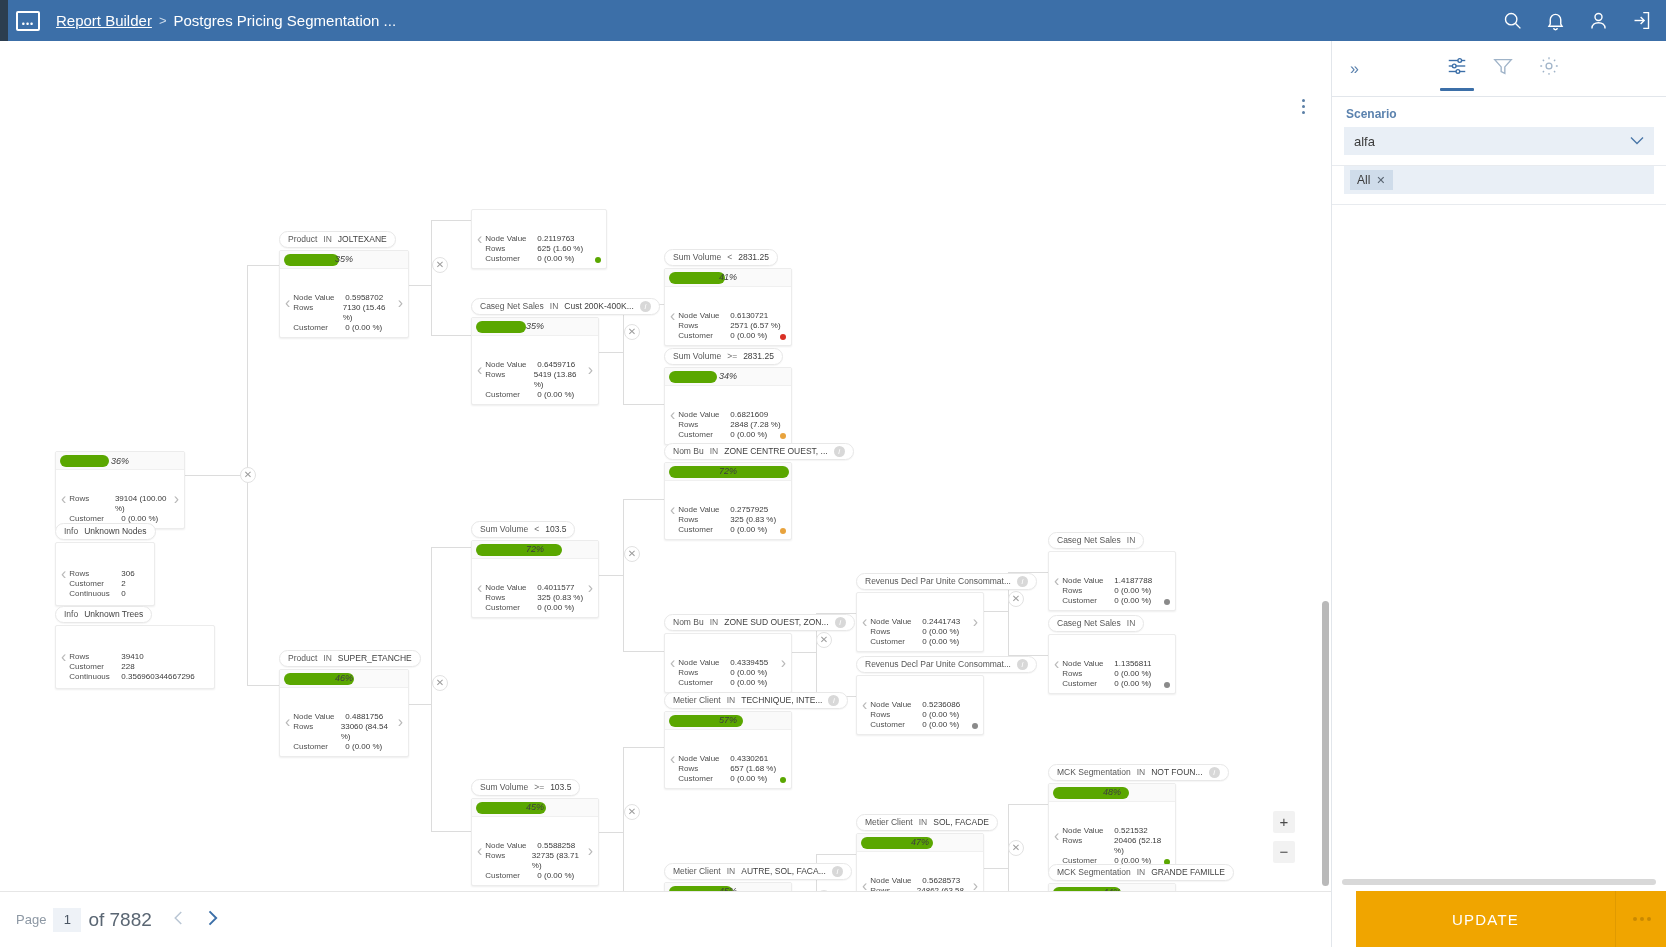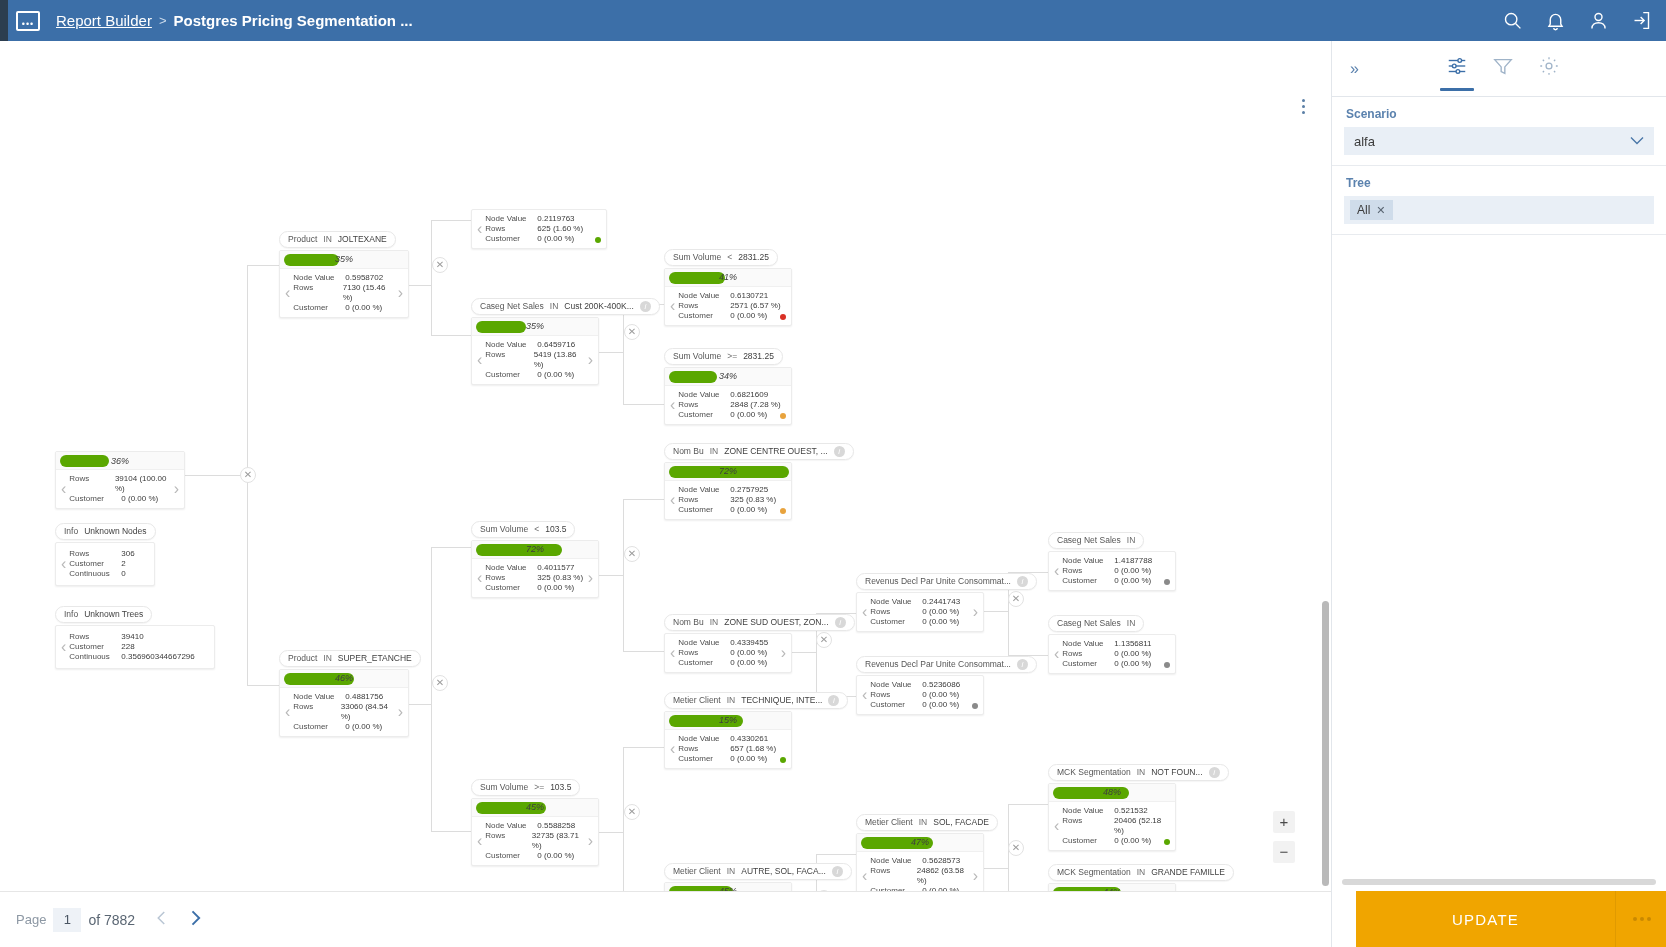--- a/index.html
+++ b/index.html
@@ -23,21 +23,21 @@
   .app-logo {
     margin-left: 16px; width: 24px; height: 20px;
     border: 2px solid #ffffff; border-radius: 2px;
     display: flex; align-items: flex-end; justify-content: center;
     padding-bottom: 2px;
   }
   .app-logo .dots { color: #fff; font-size: 9px; line-height: 6px; letter-spacing: 1px; }
   .breadcrumb { margin-left: 16px; color: #ffffff; font-size: 15px; display: flex; align-items: center; gap: 7px; }
   .bc-root { text-decoration: underline; cursor: pointer; font-weight: 400; }
   .bc-sep { color: #cddcec; font-size: 13px; }
-  .bc-current { font-weight: 700; }
+  .bc-current { font-weight: 400; }
   .topbar-icons { position: absolute; right: 14px; top: 0; height: 41px; display: flex; align-items: center; gap: 22px; }
   .topbar-icons svg { display: block; }
 
   
   .canvas-wrap {
     position: absolute; top: 41px; left: 0; width: 1331px; height: 906px;
     background: #ffffff; overflow: hidden;
   }
   .canvas-header {
     position: absolute; top: 0; left: 0; width: 1331px; height: 56px;
@@ -98,21 +98,21 @@
     position: absolute; left: 4px; top: 3px; height: 12px;
     background: #5aa700; border-radius: 6px;
   }
   .node-bar .pct {
     position: relative; z-index: 2; width: 100%; text-align: center;
     font-size: 9px; color: #3d3d3d; font-style: italic;
   }
   .node-body { display: flex; align-items: center; padding: 4px 2px; }
   .chev { color: #b9b9b9; font-size: 16px; line-height: 1; padding: 0 3px; user-select: none; }
   .chev.right { margin-left: auto; }
-  .metrics { flex: 1; }
+  .metrics { flex: 1; margin-top: 20px; }
   .mrow { display: flex; font-size: 8px; color: #4a4a4a; line-height: 10px; }
   .mk { width: 52px; color: #4f4f4f; }
   .mv { color: #3a3a3a; }
   .dot { position: absolute; right: 5px; bottom: 5px; width: 6px; height: 6px; border-radius: 50%; }
 
   
   .node-card.info .node-body { padding: 6px 2px; }
 
   
   .zoomctl { position: absolute; right: 36px; bottom: 76px; z-index: 6; }
@@ -133,21 +133,21 @@
     position: absolute; left: 0; bottom: 0; width: 1331px; height: 56px;
     border-top: 1px solid #e6e6e6; display: flex; align-items: center;
     background: #ffffff;
   }
   .footer .lbl { margin-left: 16px; font-size: 13px; color: #8d98a4; }
   .page-input {
     width: 28px; height: 24px; margin: 0 7px; background: #eef2f7;
     border: none; text-align: center; font-size: 13px; color: #4a5663;
     font-family: "Liberation Sans", sans-serif;
   }
-  .footer .of { font-size: 14px; color: #5a6673; }
+  .footer .of { font-size: 19px; color: #5a6673; }
   .pg-arrows { display: flex; align-items: center; gap: 14px; margin-left: 18px; }
 
   
   .panel {
     position: absolute; top: 41px; right: 0; width: 335px; height: 906px;
     background: #ffffff; border-left: 1px solid #e2e6eb;
   }
   .panel-tabs {
     height: 56px; display: flex; align-items: center; border-bottom: 1px solid #e2e6eb;
     position: relative;
@@ -633,21 +633,21 @@
             </div>
           </div></div>
         <div class="node" style="left: 664px; top: 592px; width: 128px;"><div class="node-chip">
             <span class="chip-k">Metier Client</span>
             <span class="chip-op">IN</span>
             <span class="chip-v">TECHNIQUE, INTE...</span>
             <span class="chip-info">i</span>
           </div><div class="node-card" style="position: relative;">
             <div class="node-bar">
               <span class="fill" style="width:74.4px"></span>
-              <span class="pct">15%</span>
+              <span class="pct">57%</span>
             </div>
             <div class="node-body">
               <span class="chev">‹</span>
               <div class="metrics">
                 <div class="mrow">
                   <span class="mk">Node Value</span>
                   <span class="mv">0.4330261</span>
                 </div>
                 <div class="mrow">
                   <span class="mk">Rows</span>
@@ -903,21 +903,20 @@
         <span class="val">alfa</span>
         <span class="caret">
           <svg width="14" height="9" viewBox="0 0 14 9" fill="none" stroke="#4a77a8" stroke-width="1.4">
               <path d="M1 1.5l6 6 6-6"></path>
             </svg>
         </span>
       </div>
     </div>
 
     <div class="panel-sec">
-      <div class="sec-label">Tree</div>
       <div class="chip-row">
         <span class="tag">
           <span>All</span>
           <span class="x">✕</span>
         </span>
       </div>
     </div>
 
     <div class="panel-scrollhint"></div>
 

